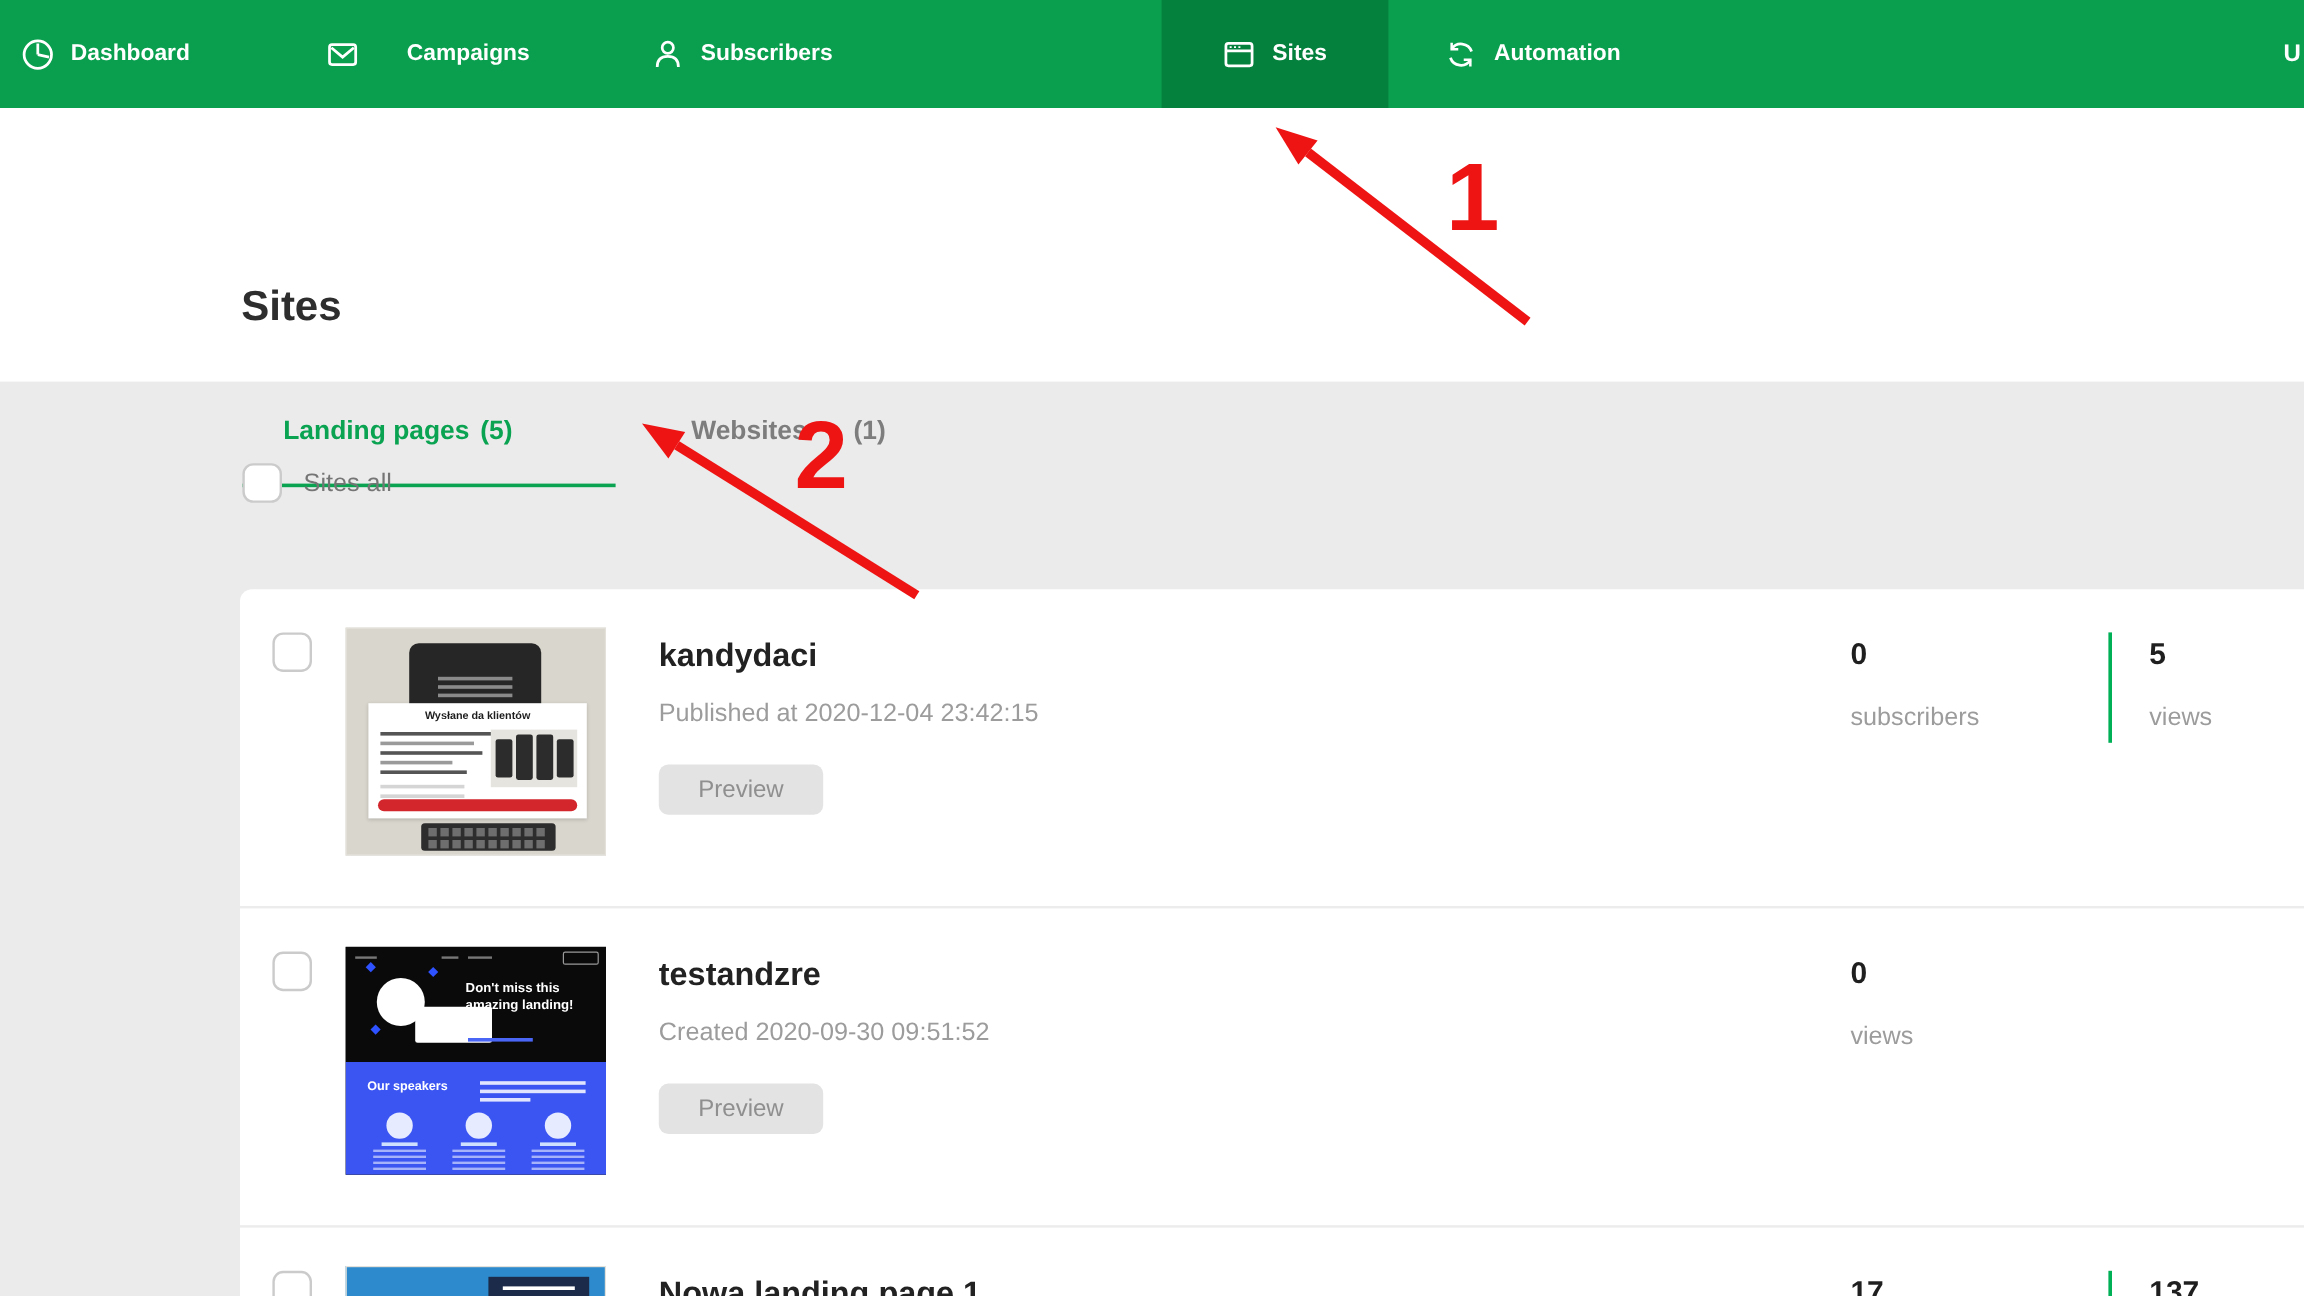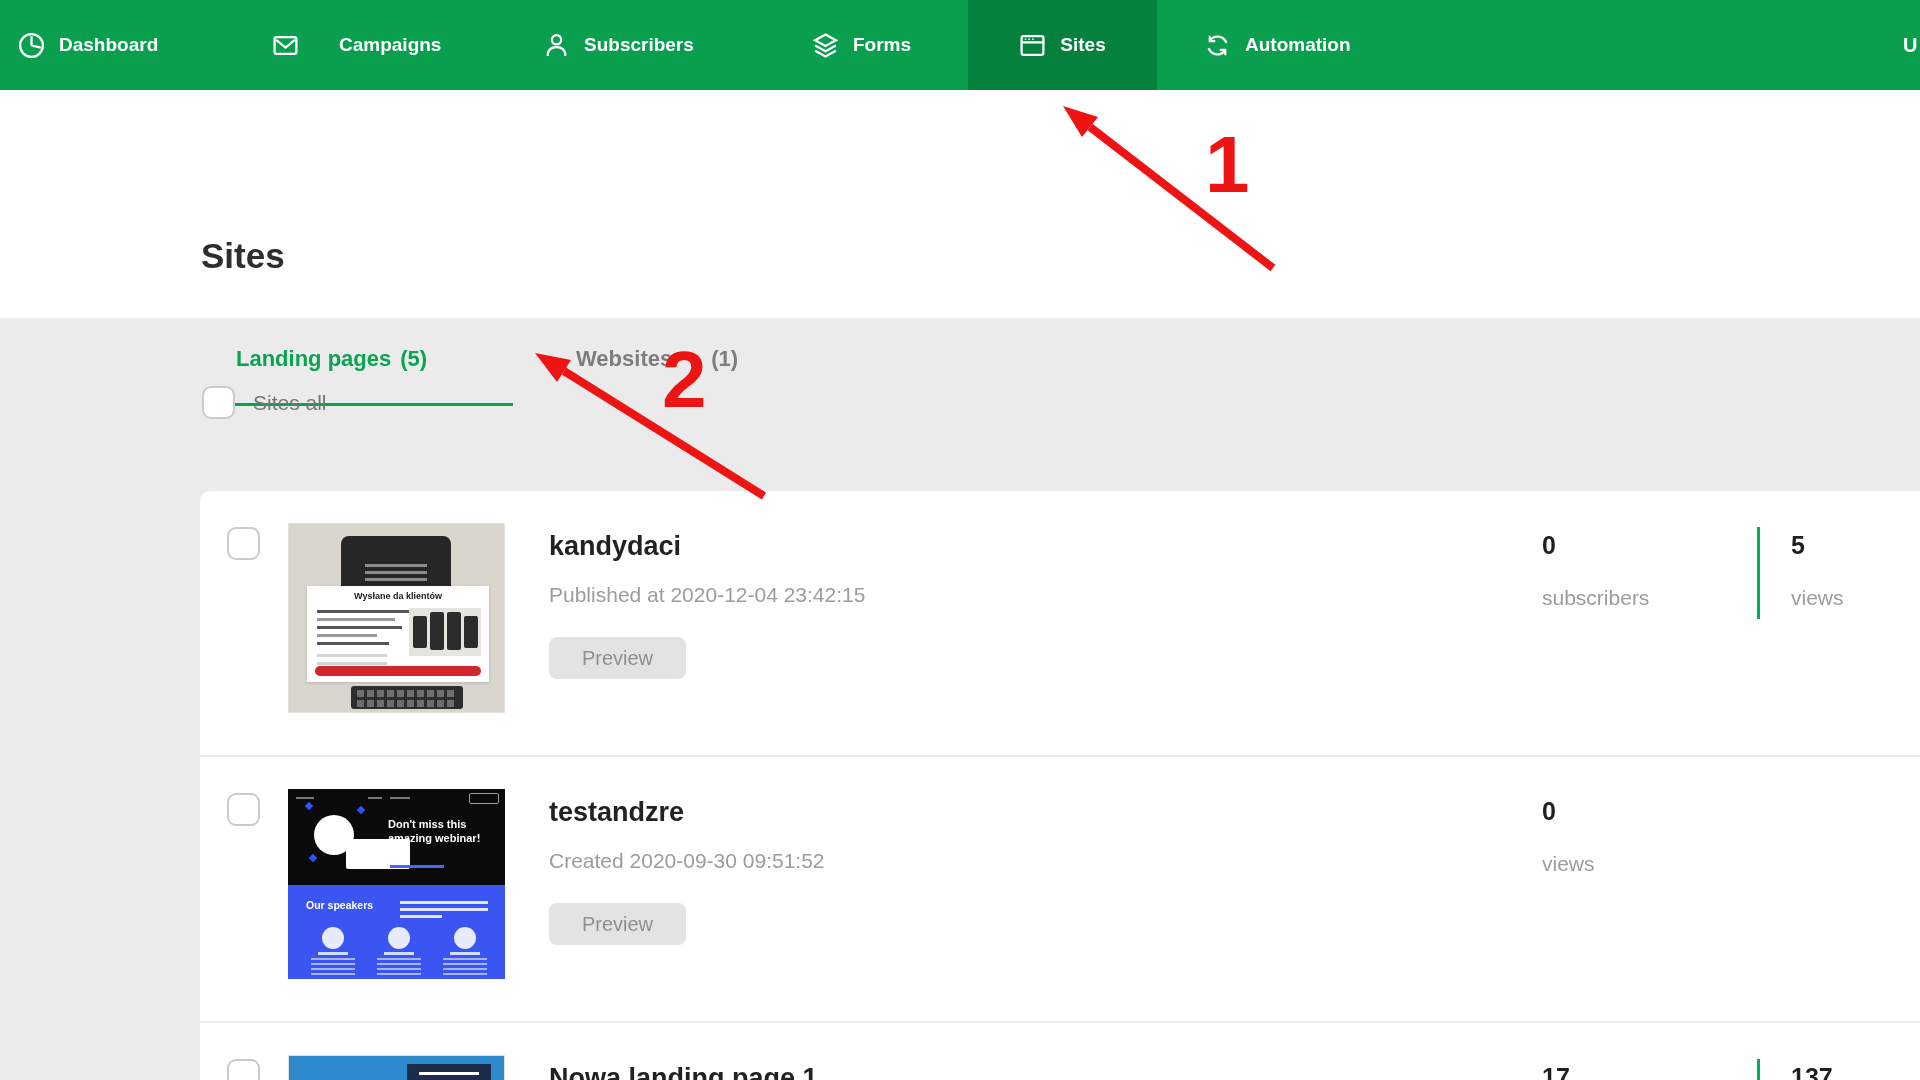--- a/index.html
+++ b/index.html
@@ -116,28 +116,20 @@
     </div>
 
     <div class="nav-item" style="left:533px;">
       <svg class="nav-icon" viewBox="0 0 26 26" fill="none" stroke="#fff" stroke-width="2.2">
         <circle cx="13" cy="7.5" r="4.5"></circle>
           <path d="M4.5 23 C4.5 17 8 14.5 13 14.5 C18 14.5 21.5 17 21.5 23"></path>
       </svg>
       <span>Subscribers</span>
     </div>
 
-    <div class="nav-item" style="left:802px;">
-      <svg class="nav-icon" viewBox="0 0 26 26" fill="none" stroke="#fff" stroke-width="2.2">
-        <path d="M13 2.5 L23 8 L13 13.5 L3 8 Z"></path>
-          <path d="M3 13 L13 18.5 L23 13"></path>
-          <path d="M3 18 L13 23.5 L23 18"></path>
-      </svg>
-      <span>Forms</span>
-    </div>
 
     <div class="nav-item active" style="left:968px; width:189px;">
       <svg class="nav-icon" viewBox="0 0 26 26" fill="none" stroke="#fff" stroke-width="2.2">
         <rect x="2.5" y="4" width="21" height="18" rx="2"></rect>
           <path d="M2.5 10 H23.5"></path>
         <path d="M5.5 7 h1.6 M9 7 h1.6 M12.5 7 h1.6" stroke-width="1.6"></path>
       </svg>
       <span>Sites</span>
     </div>
 
@@ -249,21 +241,21 @@
         <div class="t2-top">
           <div class="t2-btn"></div>
           <div class="t2-bar" style="left:80px; width:14px;"></div>
           <div class="t2-bar" style="left:102px; width:20px;"></div>
           <div class="t2-bar" style="left:8px; width:18px;"></div>
           <div class="t2-circle"></div>
           <div class="t2-rect"></div>
           <div class="t2-diamond" style="left:22px; top:66px;"></div>
           <div class="t2-diamond" style="left:70px; top:18px;"></div>
           <div class="t2-diamond" style="left:18px; top:14px;"></div>
-          <div class="t2-heading">Don't miss this amazing webinar!</div>
+          <div class="t2-heading">Don't miss this amazing landing!</div>
           <div class="t2-link"></div>
         </div>
         <div class="t2-bottom">
           <div class="t2-sub">Our speakers</div>
           <div class="t2-para" style="left:112px; top:16px; width:88px;"></div>
           <div class="t2-para" style="left:112px; top:23px; width:88px;"></div>
           <div class="t2-para" style="left:112px; top:30px; width:42px;"></div>
           <div class="t2-speaker" style="left:22px;">
             <div class="t2-avatar"></div>
               <div class="t2-name"></div>

